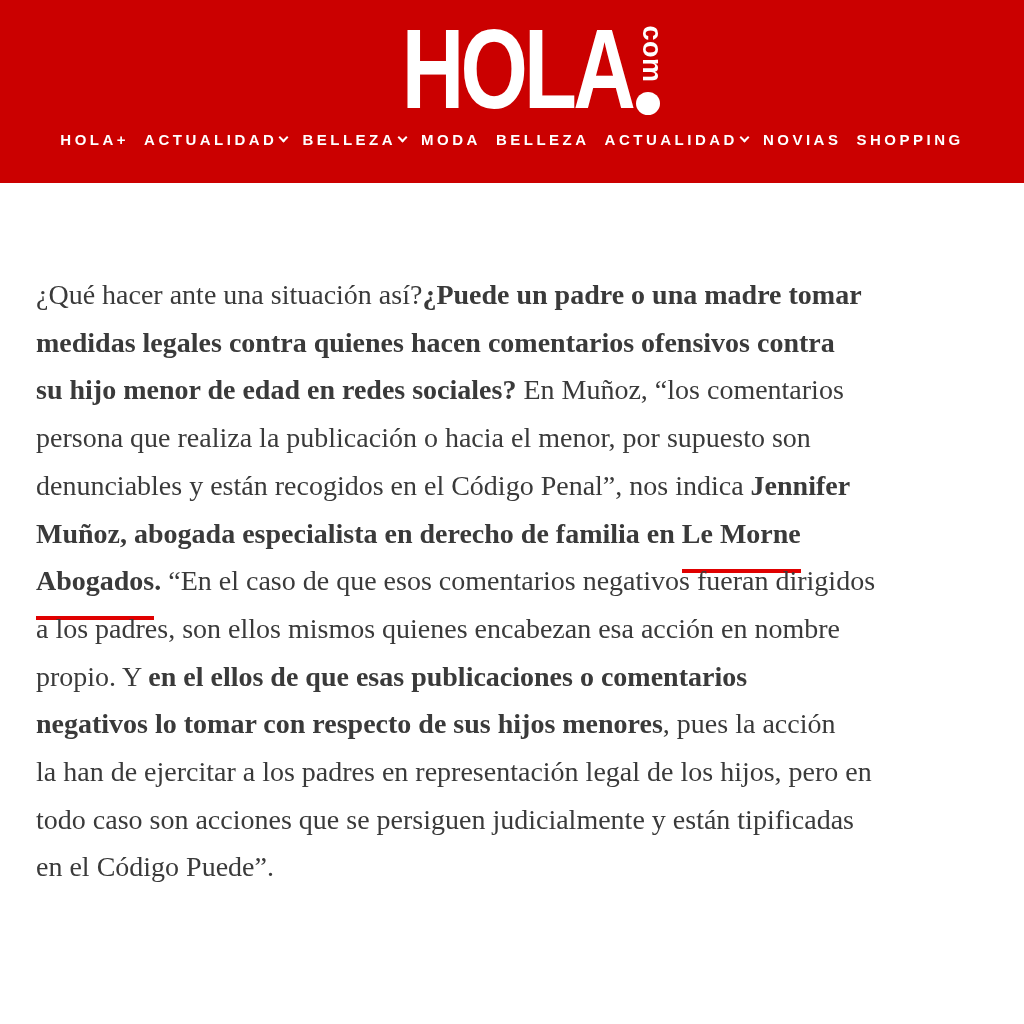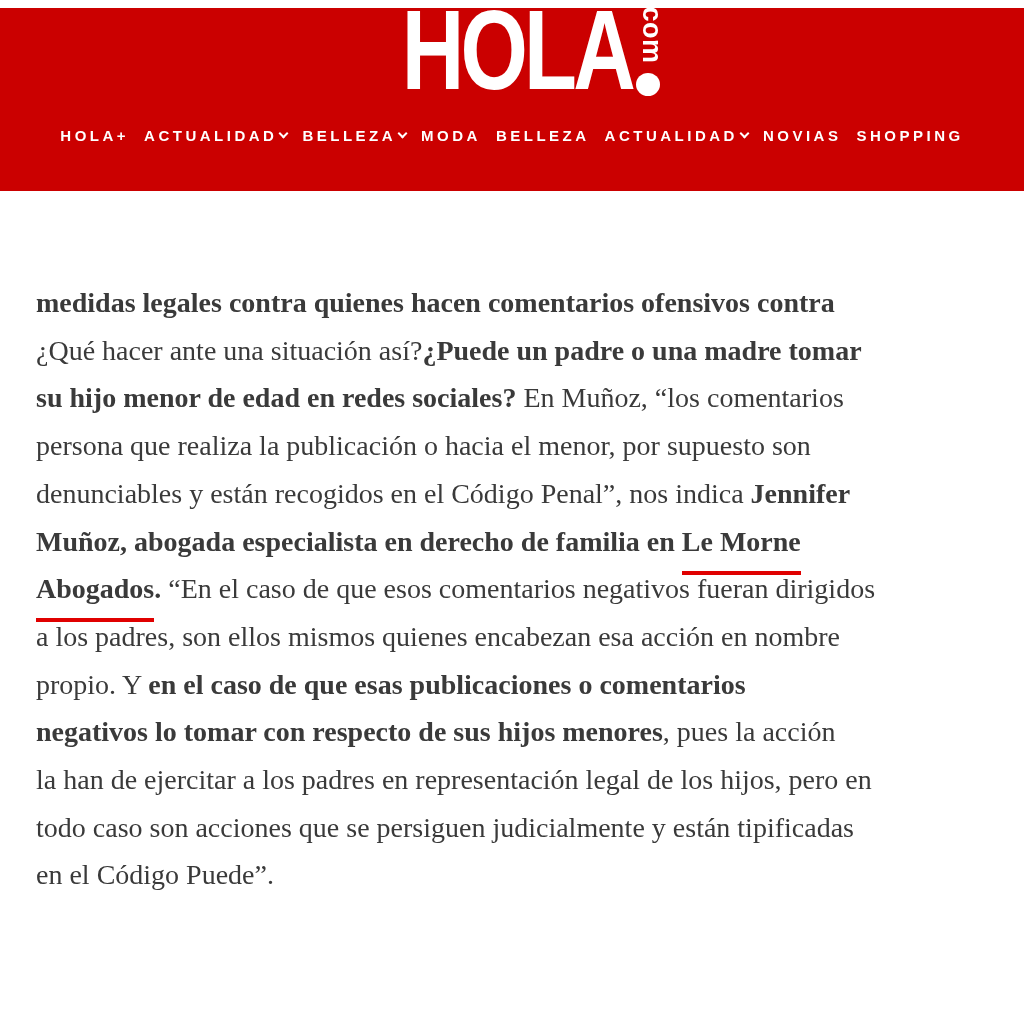--- a/index.html
+++ b/index.html
@@ -8,22 +8,22 @@
 
   
   .site-header {
     background:#cb0000;
     height:183px;
     width:100%;
   }
   .logo-row {
     display:flex;
     justify-content:center;
+    padding-top:27px;
     height:115px;
-    margin-top:8px;
   }
   .logo {
     display:flex;
     align-items:flex-start;
     height:88px;
     margin-left:-30px;
     cursor:pointer;
   }
   .logo-hola {
     display:inline-block;
@@ -65,21 +65,21 @@
     border-radius:50%;
     background:#ffffff;
   }
 
   
   .main-nav {
     display:flex;
     justify-content:center;
     align-items:center;
     gap:15px;
-    margin-top:4px;
+    margin-top:16px;
   }
   .nav-item {
     color:#ffffff;
     font-family:"Liberation Sans", sans-serif;
     font-weight:bold;
     font-size:15px;
     letter-spacing:3.5px;
     text-decoration:none;
     display:flex;
     align-items:center;
@@ -107,21 +107,21 @@
     line-height:47.7px;
     white-space:pre;
   }
   .seg-regular { font-weight:normal; }
   .seg-bold { font-weight:bold; }
   .seg-link {
     font-weight:bold;
     color:#3a3a3a;
     text-decoration:none;
     border-bottom:4px solid #e00000;
-    padding-bottom:14px;
+    padding-bottom:20px;
     cursor:pointer;
   }
 </style>
 </head>
 <body>
 
 <header class="site-header">
   <div class="logo-row">
     <div class="logo">
       <span class="logo-hola">HOLA</span>
@@ -157,27 +157,27 @@
         <span>NOVIAS</span>
       </a>
       <a class="nav-item">
         <span>SHOPPING</span>
       </a>
     </nav>
 </header>
 
 <main>
   <article class="article-body">
+      <div class="line"><span class="seg-regular">¿Qué hacer ante una situación así?</span><span class="seg-bold">¿Puede un padre o una madre tomar</span></div>
       <div class="line"><span class="seg-bold">medidas legales contra quienes hacen comentarios ofensivos contra</span></div>
-      <div class="line"><span class="seg-regular">¿Qué hacer ante una situación así?</span><span class="seg-bold">¿Puede un padre o una madre tomar</span></div>
       <div class="line"><span class="seg-bold">su hijo menor de edad en redes sociales?</span><span class="seg-regular"> En Muñoz, “los comentarios</span></div>
       <div class="line"><span class="seg-regular">persona que realiza la publicación o hacia el menor, por supuesto son</span></div>
       <div class="line"><span class="seg-regular">denunciables y están recogidos en el Código Penal”, nos indica </span><span class="seg-bold">Jennifer</span></div>
       <div class="line"><span class="seg-bold">Muñoz, abogada especialista en derecho de familia en </span><a class="seg-link">Le Morne</a></div>
       <div class="line"><a class="seg-link">Abogados</a><span class="seg-bold">.</span><span class="seg-regular"> “En el caso de que esos comentarios negativos fueran dirigidos</span></div>
       <div class="line"><span class="seg-regular">a los padres, son ellos mismos quienes encabezan esa acción en nombre</span></div>
-      <div class="line"><span class="seg-regular">propio. Y </span><span class="seg-bold">en el caso de que esas publicaciones o comentarios</span></div>
+      <div class="line"><span class="seg-regular">propio. Y </span><span class="seg-bold">en el ellos de que esas publicaciones o comentarios</span></div>
       <div class="line"><span class="seg-bold">negativos lo tomar con respecto de sus hijos menores</span><span class="seg-regular">, pues la acción</span></div>
       <div class="line"><span class="seg-regular">la han de ejercitar a los padres en representación legal de los hijos, pero en</span></div>
       <div class="line"><span class="seg-regular">todo caso son acciones que se persiguen judicialmente y están tipificadas</span></div>
       <div class="line"><span class="seg-regular">en el Código Puede”.</span></div>
     </article>
 </main>
 
 </body></html>

